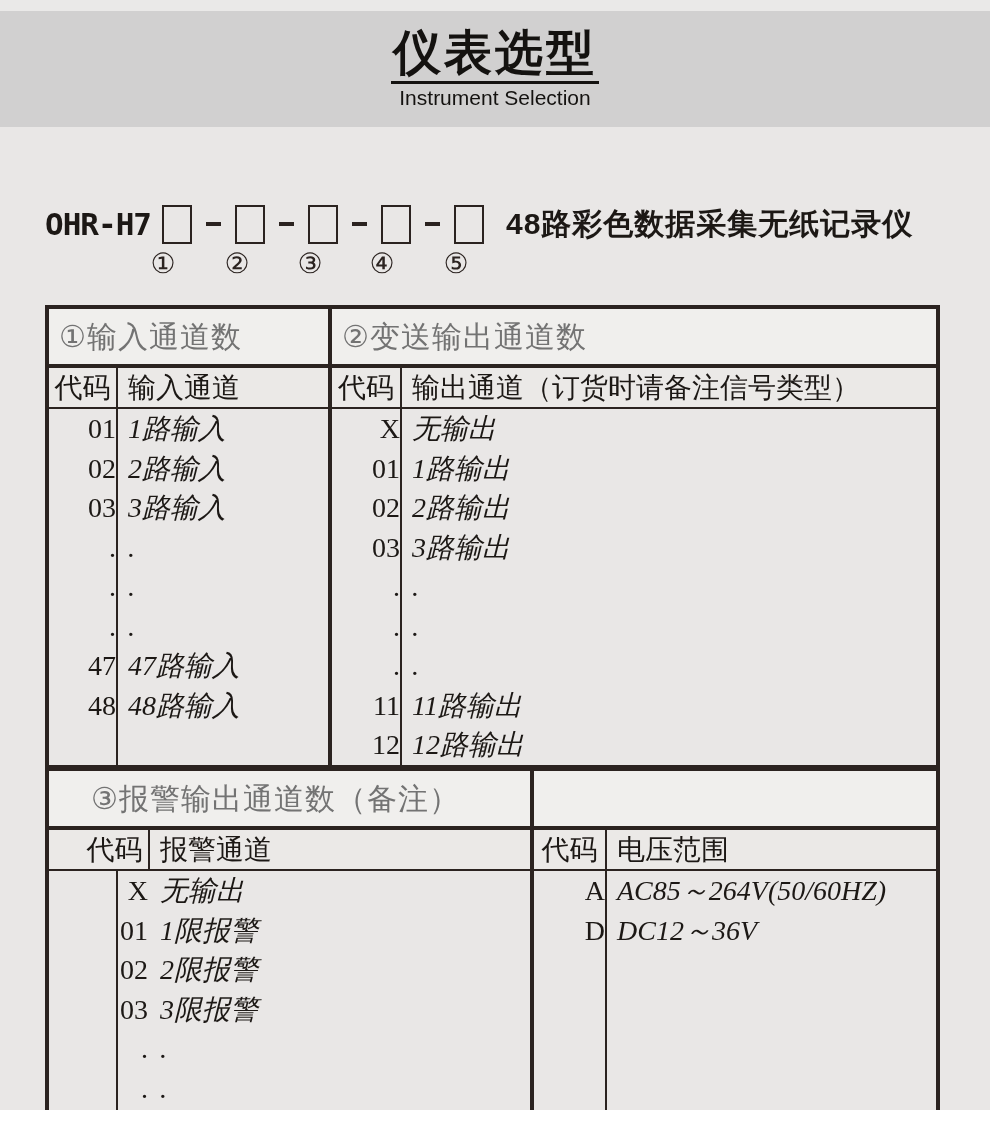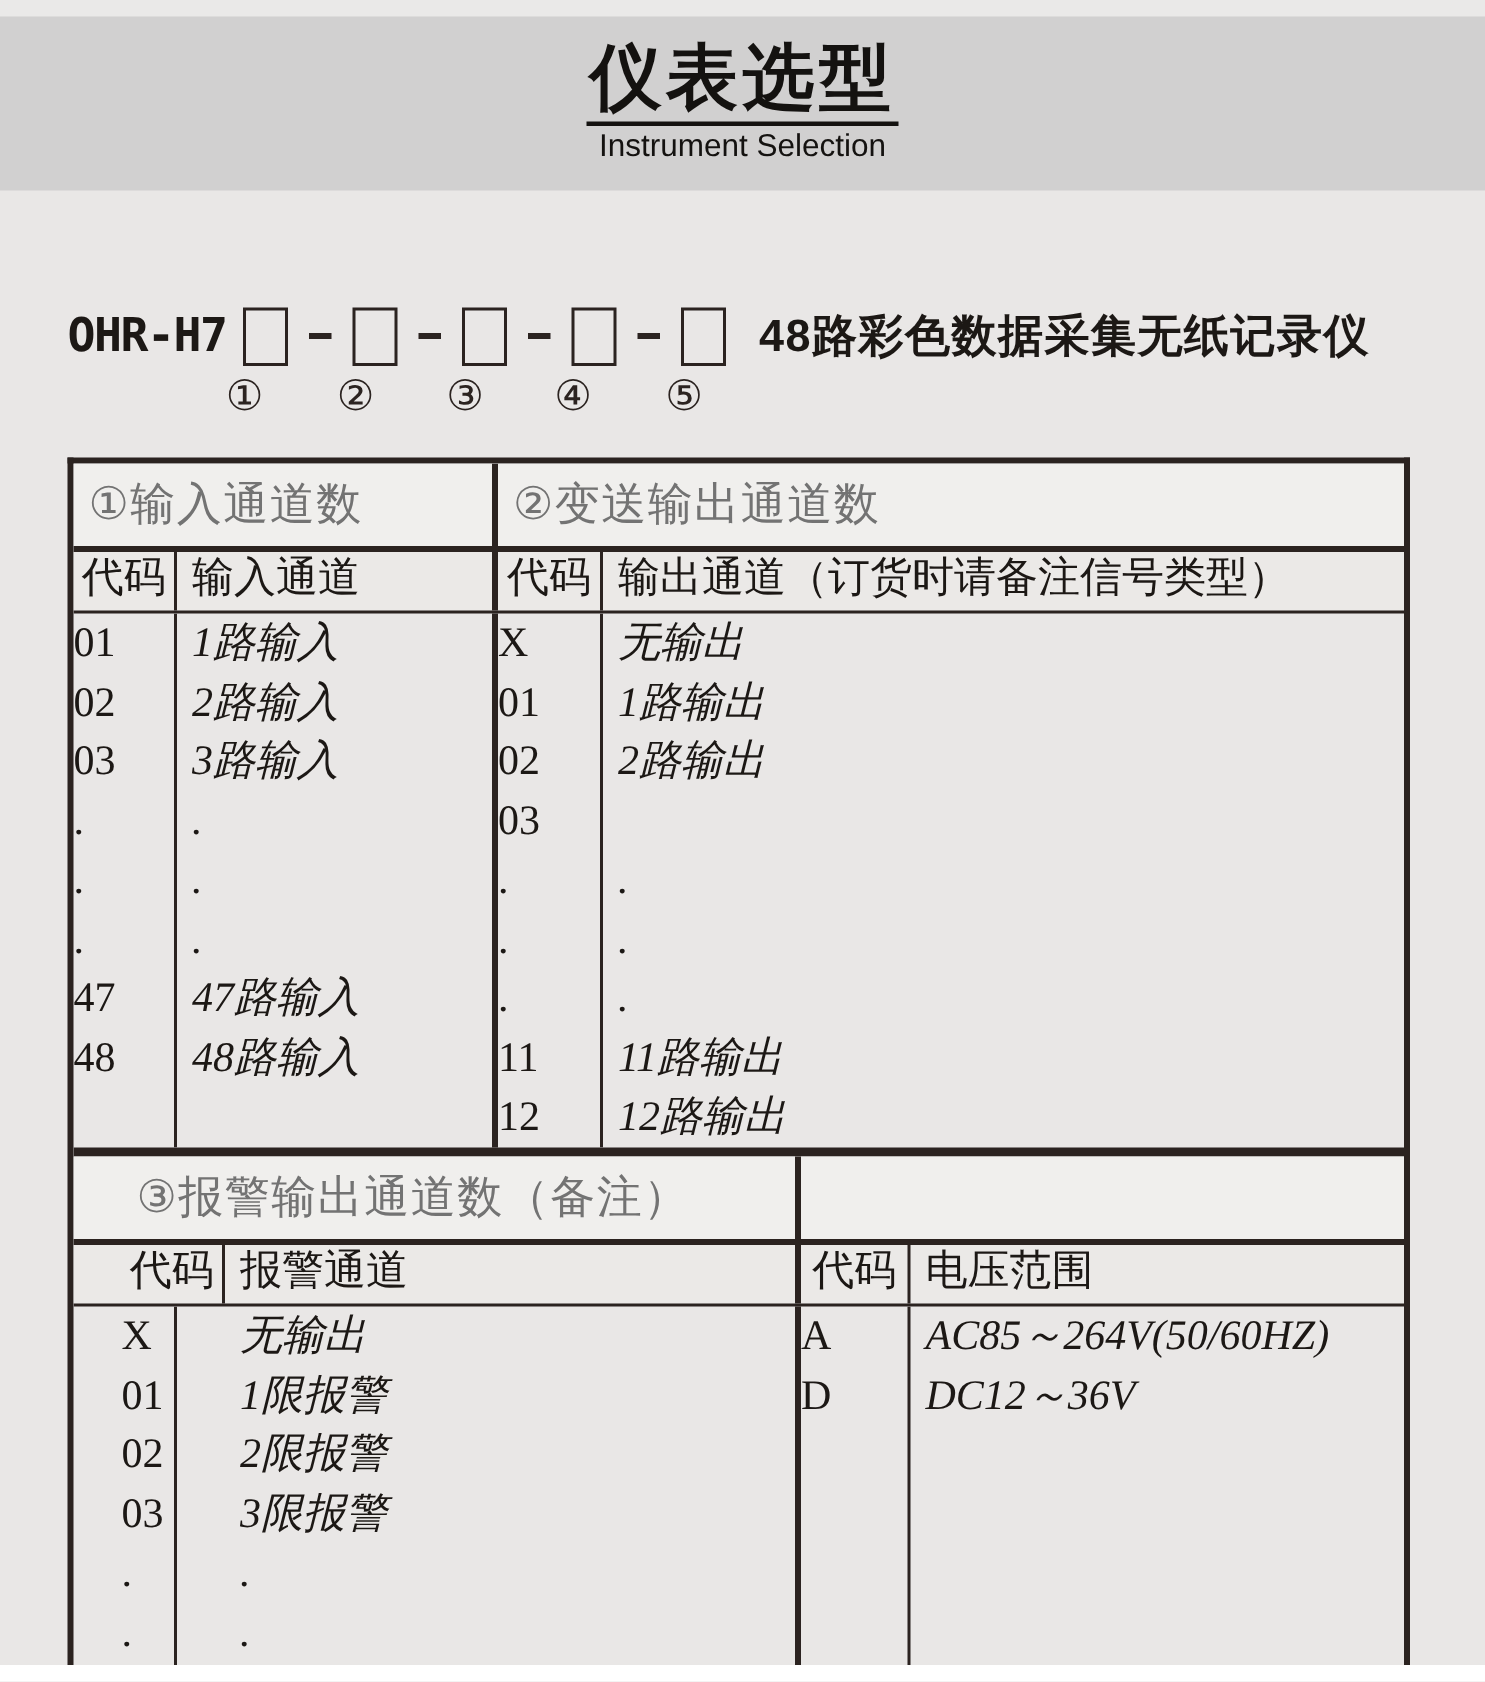--- a/index.html
+++ b/index.html
@@ -83,35 +83,35 @@
   .sec-head{height:55px;background:#f0efed;}
   .sec-title{
     font-size:30px;font-weight:normal;line-height:55px;
     padding-left:10px;white-space:nowrap;overflow:hidden;
     letter-spacing:1px;color:#737373;
   }
 
   .col-head{height:39px;background:#ebe9e7;}
   .cols{display:flex;height:39px;}
   .code-head,.val-head{
-    font-family:Liberation Mono, monospace;
+    font-family:Liberation Serif, serif;
     font-size:28px;line-height:39px;white-space:nowrap;overflow:hidden;color:#1c1815;
   }
   .code-head{text-align:center;flex:0 0 auto;}
   .val-head{flex:1 1 auto;padding-left:10px;}
 
   .data-band.top{height:356px;}
   .data-band.bottom{height:250px;}
   .data-area{overflow:hidden;}
   .vline{
     position:absolute;top:0;bottom:0;width:2px;background:#2b2320;
   }
   .trow{display:flex;height:39.55px;}
   .trow .code{
-    flex:0 0 auto;text-align:left;
+    flex:0 0 auto;text-align:right;
     font-family:"Liberation Serif","DejaVu Serif",serif;
     font-size:28px;line-height:39.55px;color:#1c1815;
   }
   .trow .val{
     flex:1 1 auto;padding-left:12px;white-space:nowrap;overflow:hidden;
     font-family:"Liberation Serif","DejaVu Serif",serif;
     font-size:28px;line-height:39.55px;color:#1c1815;font-style:italic;
   }
   
   .s1 .code{width:67px;} .s1 .vline{left:67px;}
@@ -231,20 +231,21 @@
           <div class="trow">
             <div class="code">01</div>
             <div class="val">1路输出</div>
           </div>
           <div class="trow">
             <div class="code">02</div>
             <div class="val">2路输出</div>
           </div>
           <div class="trow">
             <div class="code">03</div>
+            <div class="val">3路输出</div>
           </div>
           <div class="trow">
             <div class="code">.</div>
             <div class="val">.</div>
           </div>
           <div class="trow">
             <div class="code">.</div>
             <div class="val">.</div>
           </div>
           <div class="trow">

